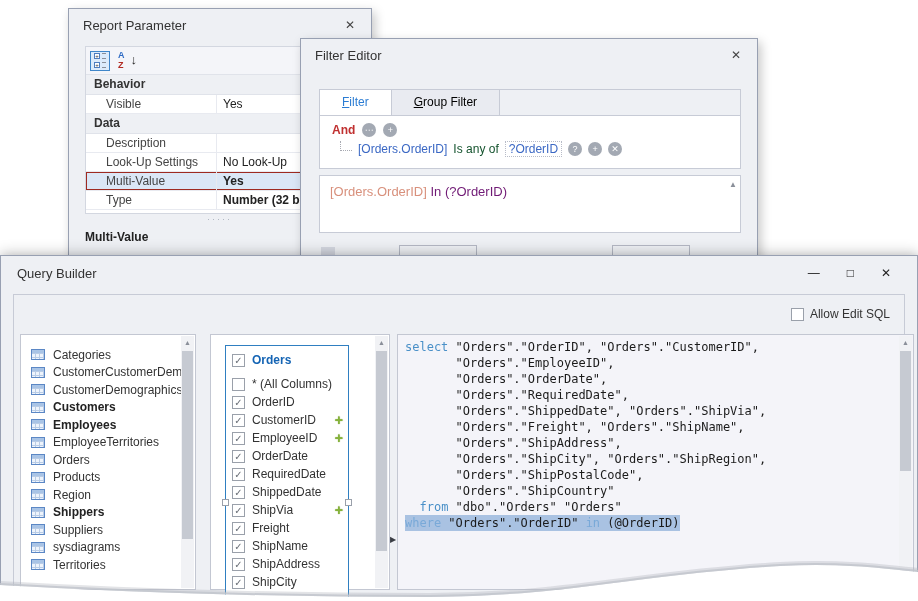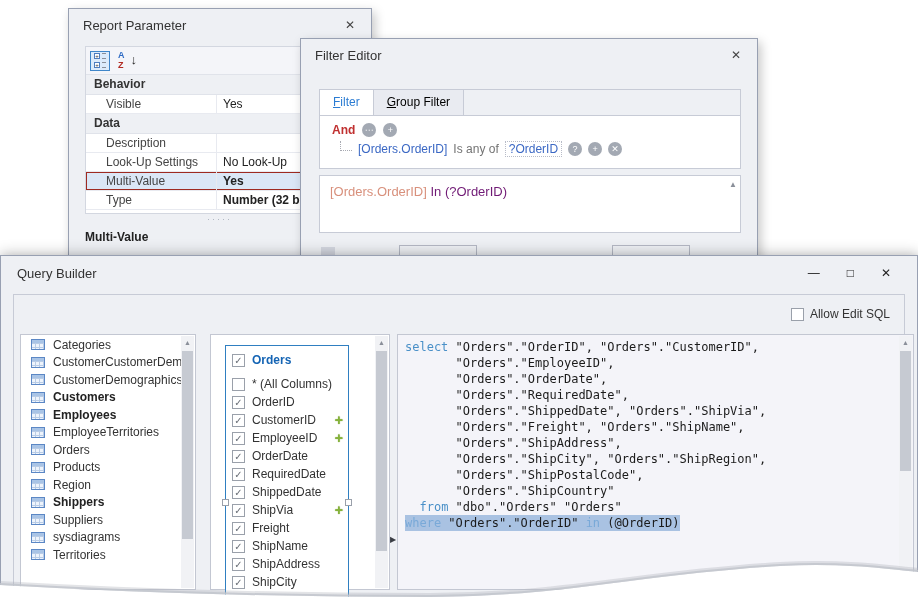--- a/index.html
+++ b/index.html
@@ -30,33 +30,33 @@
   .pg-val{line-height:19px;padding-left:6px;color:#222;overflow:hidden;white-space:nowrap;}
   .pg-row.sel{background:#dbe7f6;box-shadow:inset 0 0 0 1px #9e2a21;}
   .pg-val.b{font-weight:bold;}
   .rp-grip{position:absolute;left:138px;top:206px;font-size:9px;letter-spacing:2px;color:#aab0bc;line-height:8px;}
   .rp-section{position:absolute;left:16px;top:221px;font-size:12px;font-weight:bold;color:#222;}
 
   
   .win-fe{left:300px;top:38px;width:458px;height:220px;z-index:2;}
   .fe-box{position:absolute;left:18px;top:50px;width:422px;height:80px;background:#fff;border:1px solid #c7cbd6;box-sizing:border-box;}
   .fe-tabs{display:flex;height:25px;background:#eef0f4;border-bottom:1px solid #c7cbd6;}
-  .fe-tab{padding:0 13px;line-height:24px;font-size:12px;box-sizing:border-box;}
+  .fe-tab{padding:0 22px;line-height:24px;font-size:12px;box-sizing:border-box;}
   .fe-tab.active{background:#fff;color:#2b7cd3;border-right:1px solid #c7cbd6;position:relative;top:0;}
   .fe-tab.inactive{background:#e9ebf1;color:#000000;border-right:1px solid #c7cbd6;}
   .accel{text-decoration:underline;}
   .fe-cond{padding:7px 12px;}
   .and-row{display:flex;align-items:center;gap:7px;}
   .and-op{color:#c03030;font-weight:bold;font-size:12px;}
   .circle{width:14px;height:14px;border-radius:50%;background:#a3a9b3;color:#fff;font-size:9px;
           display:inline-flex;align-items:center;justify-content:center;line-height:1;}
   .cond-row{display:flex;align-items:center;gap:6px;margin-top:4px;padding-left:8px;}
   .connector{width:11px;height:9px;border-left:1px dotted #a8aab2;border-bottom:1px dotted #a8aab2;margin-top:-7px;}
   .fld{color:#3b68c4;font-size:12px;}
-  .op{color:#737373;font-size:12px;}
+  .op{color:#14532d;font-size:12px;}
   .valbox{color:#3b68c4;font-size:12px;border:1px dotted #b8bcc8;padding:0 3px;}
   .fe-preview{position:absolute;left:18px;top:136px;width:422px;height:58px;background:#fff;border:1px solid #c7cbd6;
               box-sizing:border-box;padding:8px 10px;font-size:13px;}
   .pv-field{color:#d8907c;}
   .pv-expr{color:#701a75;}
   .pv-up{position:absolute;right:3px;top:4px;font-size:8px;color:#8a8f99;}
   .fe-pbtn{position:absolute;height:16px;border:1px solid #b4b8c4;background:#eef0f4;box-sizing:border-box;}
   .fe-pbtn.b1{left:98px;top:206px;width:78px;}
   .fe-pbtn.b2{left:311px;top:206px;width:78px;}
   .fe-psq{position:absolute;left:20px;top:208px;width:14px;height:12px;background:#d4d7e0;}
@@ -71,21 +71,21 @@
   .aesql{position:absolute;right:14px;top:12px;display:flex;align-items:center;gap:6px;font-size:12px;color:#333;}
   .cb{width:13px;height:13px;border:1px solid #9aa0aa;background:#fff;box-sizing:border-box;
       display:inline-flex;align-items:center;justify-content:center;font-size:10px;color:#6a6f77;flex:none;}
   .panel{position:absolute;top:39px;height:256px;background:#fff;border:1px solid #c3c7d2;box-sizing:border-box;}
   .p-tables{left:6px;width:176px;}
   .p-card{left:196px;width:180px;}
   .p-sql{left:383px;width:517px;background:#f4f4f9;}
   .vscroll{position:absolute;right:1px;top:1px;bottom:1px;width:13px;background:#f1f2f5;}
   .vs-arrow{height:13px;text-align:center;font-size:7px;line-height:13px;color:#8a8f99;}
   .vs-thumb{position:absolute;left:1px;width:11px;background:#c6cad2;}
-  .tbl-list{padding-top:1px;}
+  .tbl-list{padding-top:11px;}
   .tbl-item{display:flex;align-items:center;gap:8px;height:17.5px;padding-left:10px;font-size:12px;color:#333;}
   .tbl-item.b .tname{font-weight:bold;color:#222;}
   .tbl-icon{width:14px;height:11px;border:1px solid #5b87c5;box-sizing:border-box;flex:none;
     background:linear-gradient(#a9c4e6 0 3px,rgba(0,0,0,0) 3px),
                repeating-linear-gradient(to right,rgba(0,0,0,0) 0 3px,#b9cce6 3px 4px),
                repeating-linear-gradient(to bottom,rgba(0,0,0,0) 0 3px,#b9cce6 3px 4px),#eef4fc;}
   .card{position:absolute;left:14px;top:10px;width:124px;border:1px solid #2f7fc1;background:#fff;
         box-sizing:border-box;padding:5px 0 6px;}
   .card-head{display:flex;align-items:center;gap:7px;padding:2px 6px 8px;}
   .card-title{color:#1464b4;font-weight:bold;font-size:12px;}

